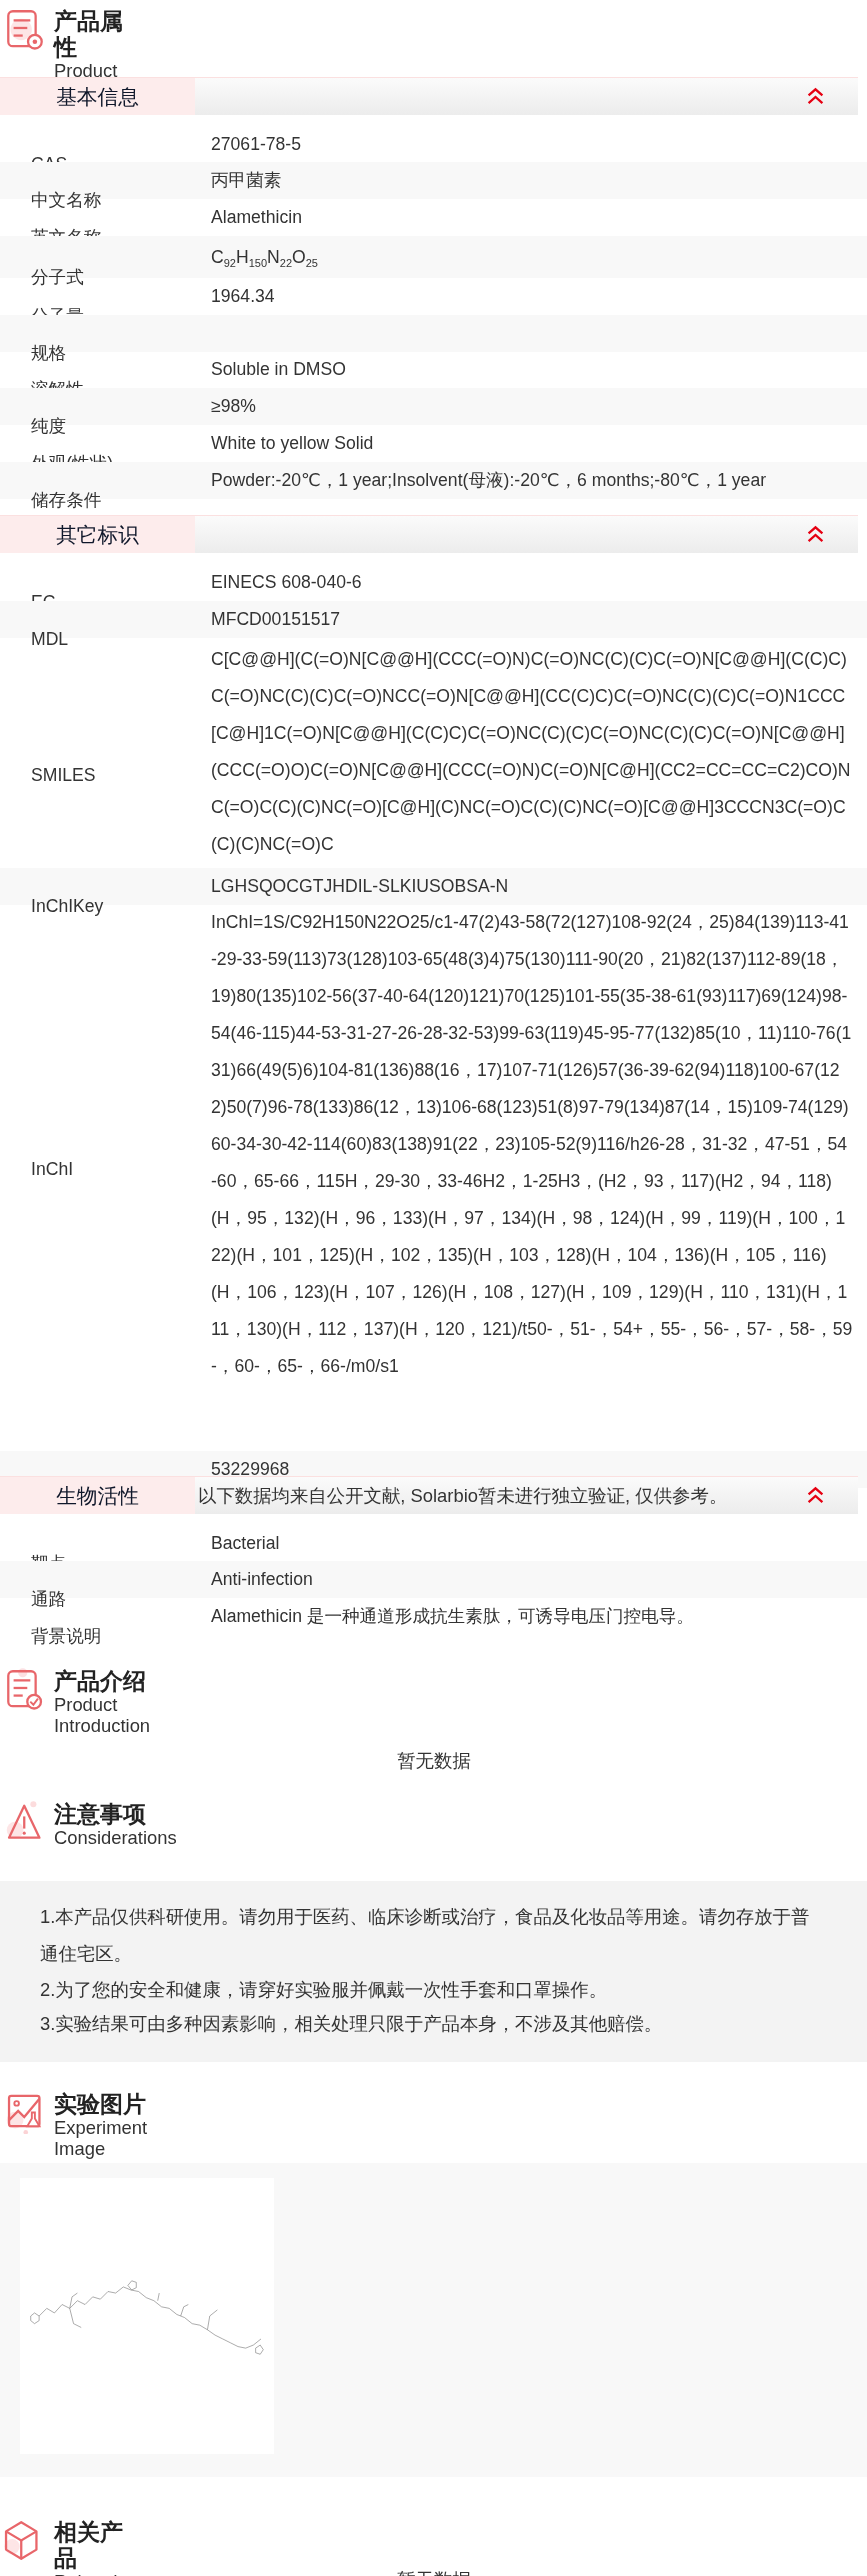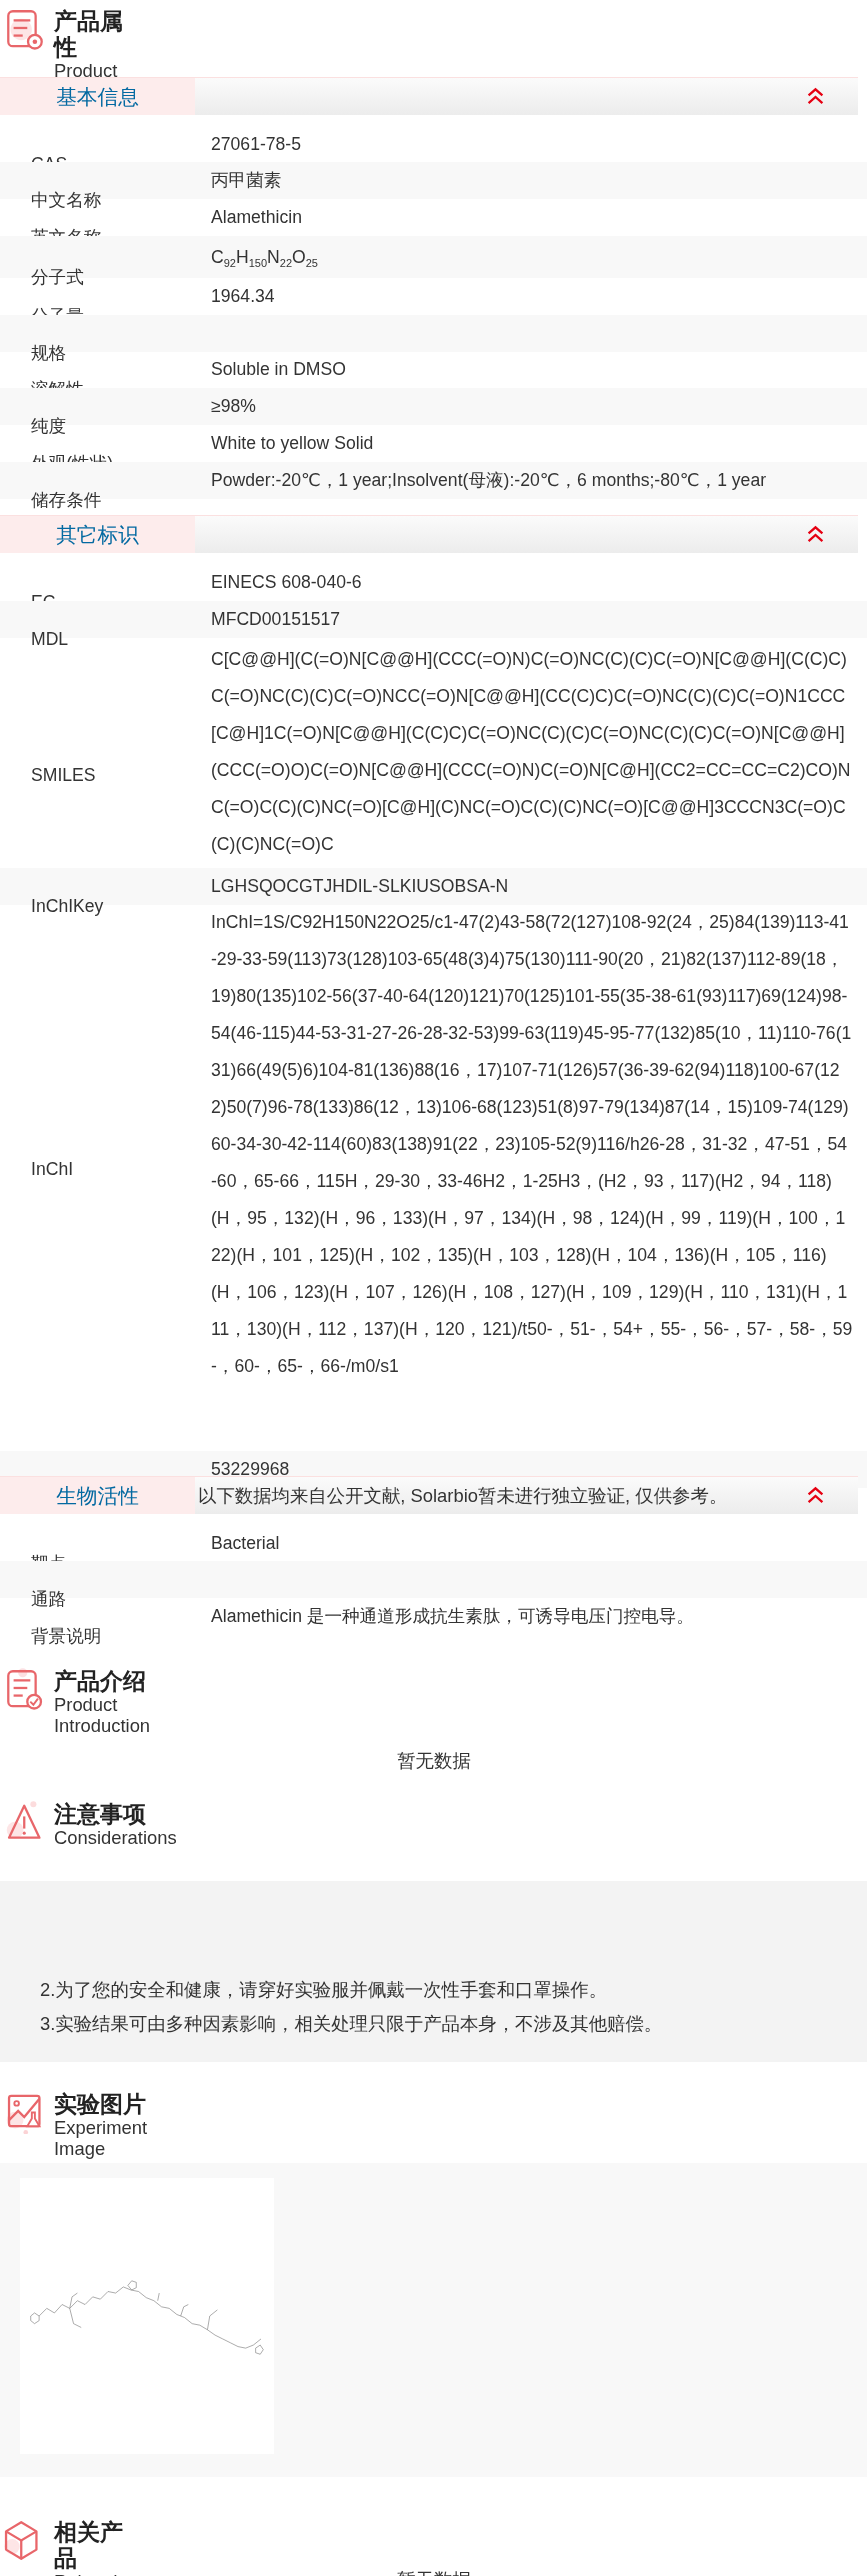--- a/index.html
+++ b/index.html
@@ -8,21 +8,21 @@
 
   .sec-head { position: absolute; left: 0; height: 46px; display: flex; align-items: flex-start; }
   .sec-icon { position: absolute; left: 6.1px; top: 0; width: 38px; height: 43px; }
   .sec-titles { position: absolute; left: 54px; top: 0; }
   .sec-title-cn { font-size: 23px; font-weight: bold; line-height: 26px; color: #222; }
   .sec-title-en { font-size: 18.4px; line-height: 21.4px; color: #333; }
 
   .bar { position: absolute; left: 0; width: 858px; height: 38px; border-top: 0.8px solid #fbe0e0;
          background: linear-gradient(#fbfbfb, #ececec); }
   .bar-tab { position: absolute; left: 0; top: 0; width: 195px; height: 37px; background: #fdecec;
-             color: #0369a1; font-size: 20.7px; line-height: 37px; text-align: center; }
+             color: #0f172a; font-size: 20.7px; line-height: 37px; text-align: center; }
   .bar-note { position: absolute; left: 198px; top: 0; line-height: 37px; font-size: 18.4px; color: #333; }
   .bar-chev { position: absolute; right: 34px; top: 9.2px; width: 17px; height: 18.4px; }
 
   .row { position: absolute; left: 0; width: 868px; display: flex; font-size: 17.6px; }
   .row.alt { background: #f8f8f8; }
   .row .lbl { position: absolute; left: 31px; margin-top: 20px; }
   .row .val { position: absolute; left: 211px; right: 15.3px; }
   .row.single { height: 37px; }
   .row.single .lbl, .row.single .val { top: 0; line-height: 37px; white-space: nowrap; }
   .row.multi .val { line-height: 37px; word-break: break-all; }
@@ -149,20 +149,21 @@
   </svg>
 </div>
 
 <div>
   <div class="row single" style="top:1525px;">
       <span class="lbl">靶点</span>
       <span class="val">Bacterial</span>
     </div>
   <div class="row single alt" style="top:1561px;padding-left:36px;">
       <span class="lbl">通路</span>
+      <span class="val">Anti-infection</span>
     </div>
   <div class="row single" style="top:1598px;">
       <span class="lbl">背景说明</span>
       <span class="val">Alamethicin 是一种通道形成抗生素肽，可诱导电压门控电导。</span>
     </div>
 </div>
 
 <div class="sec-head" style="top:1668px;">
   <svg class="sec-icon" viewBox="0 0 50 56">
     <circle cx="22" cy="6" r="6" fill="#fbd3d5" opacity="0.7"></circle>
@@ -187,20 +188,21 @@
     <polygon points="24,6 44,48 4,48" fill="none" stroke="#e8666a" stroke-width="3" stroke-linejoin="round"></polygon>
     <line x1="24" y1="20" x2="24" y2="36" stroke="#e8666a" stroke-width="3"></line>
     <circle cx="24" cy="42" r="2" fill="#e8666a"></circle>
   </svg>
   <div class="sec-titles">
     <div class="sec-title-cn">注意事项</div>
     <div class="sec-title-en">Considerations</div>
   </div>
 </div>
 <div class="notes">
+  <p style="top:17px;">1.本产品仅供科研使用。请勿用于医药、临床诊断或治疗，食品及化妆品等用途。请勿存放于普通住宅区。</p>
   <p style="top:90px;">2.为了您的安全和健康，请穿好实验服并佩戴一次性手套和口罩操作。</p>
   <p style="top:124px;">3.实验结果可由多种因素影响，相关处理只限于产品本身，不涉及其他赔偿。</p>
 </div>
 
 <div class="sec-head" style="top:2091px;">
   <svg class="sec-icon" viewBox="0 0 50 56">
     <circle cx="12" cy="38" r="11" fill="#fbd3d5" opacity="0.6"></circle>
     <circle cx="26" cy="54" r="3" fill="#fbd3d5"></circle>
     <rect x="4" y="6" width="40" height="40" rx="3" fill="none" stroke="#e8666a" stroke-width="3"></rect>
     <circle cx="14" cy="16" r="3" fill="none" stroke="#e8666a" stroke-width="2.5"></circle>

